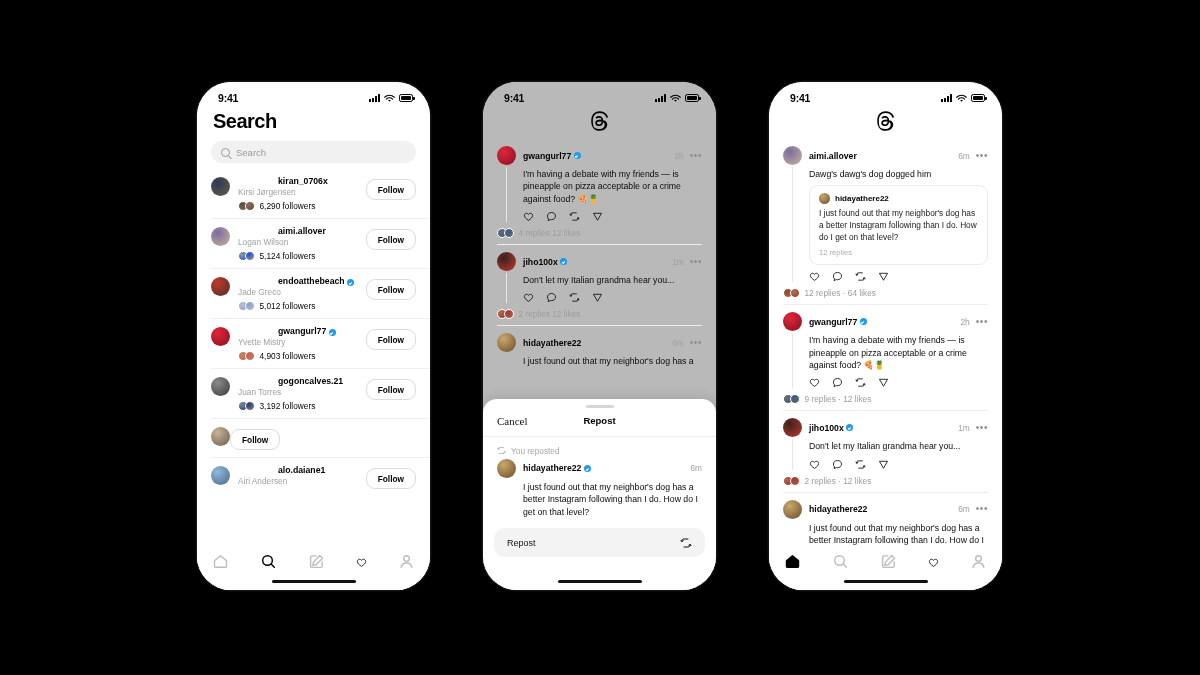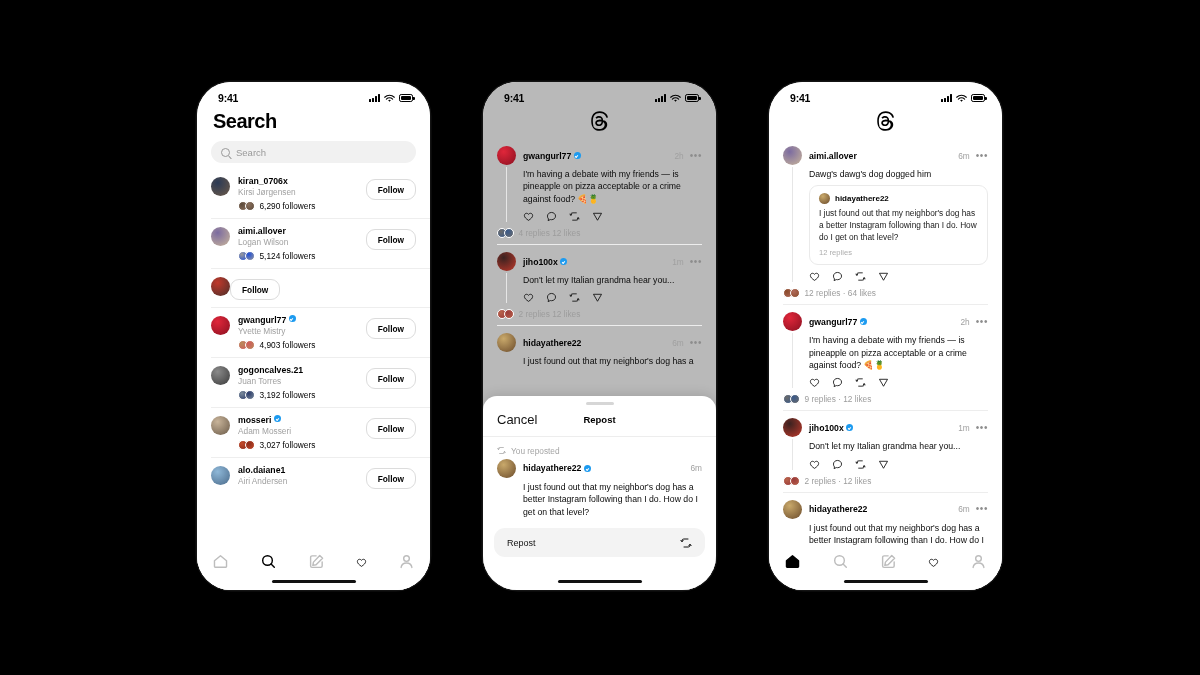--- a/index.html
+++ b/index.html
@@ -52,21 +52,21 @@
   }
   .searchbar .ph { font-size: 9.5px; color:#9a9a9a; }
   .mag { width:9px; height:9px; border:1.2px solid #9a9a9a; border-radius:50%; position:relative; flex:none; }
   .mag::after{content:"";position:absolute;right:-3px;bottom:-2.5px;width:4px;height:1.2px;background:#9a9a9a;transform:rotate(45deg);border-radius:1px;}
 
   .user-list { padding: 0 0 0 14px; }
   .user-row { display:flex; align-items:flex-start; padding: 7px 14px 7px 0; border-bottom:1px solid #eeeeee; position:relative; }
   .user-row:last-child { border-bottom:none; }
   .av { width:19px; height:19px; border-radius:50%; flex:none; margin-top:1px; }
   .u-body { flex:1; margin-left:8px; }
-  .u-name { font-size:8.7px; font-weight:700; color:#000; display:flex; align-items:flex-start; gap:2.5px; }
+  .u-name { font-size:8.7px; font-weight:700; color:#000; display:flex; align-items:flex-end; gap:2.5px;margin-left:40px; }
   .u-full { font-size:8.3px; color:#a0a0a0; margin-top:1px; }
   .u-foot { display:flex; align-items:center; gap:5px; margin-top:4px; }
   .mini-av { display:flex; }
   .mini-av span { width:10px; height:10px; border-radius:50%; border:1.2px solid #fff; display:block; }
   .mini-av span:nth-child(2){ margin-left:-3.5px; }
   .u-foll { font-size:8.3px; color:#000; }
   .follow-btn {
     flex:none; border:1px solid #dcdcdc; border-radius:9px; background:#fff;
     font-size:8.3px; font-weight:600; color:#000; padding:4.5px 11px; margin-top:3px;
     font-family:"Liberation Sans", sans-serif;
@@ -113,21 +113,21 @@
 
   
   .scrim { position:absolute; inset:0; background:rgba(0,0,0,0); }
   .sheet {
     position:absolute; left:0; right:0; bottom:0;
     background:#fff; border-radius:14px 14px 0 0; padding: 6px 0 0;
     box-shadow: 0 -2px 12px rgba(0,0,0,.12);
   }
   .grabber { width:28px; height:3.2px; border-radius:2px; background:#d6d6d6; margin:0 auto 7px; }
   .sheet-head { display:flex; align-items:center; padding: 0 14px 9px; border-bottom:1px solid #ededed; position:relative; }
-  .sh-cancel { font-size:13px; color:#121212; background:none; border:none; font-family:Liberation Sans, sans-serif; padding:0; }
+  .sh-cancel { font-size:11px; color:#121212; background:none; border:none; font-family:Liberation Serif, serif; padding:0; }
   .sh-title { position:absolute; left:0; right:0; text-align:center; font-size:9.5px; font-weight:700; color:#000; pointer-events:none; }
   .repost-flag { display:flex; align-items:center; gap:5px; padding: 9px 14px 3px; }
   .repost-flag span { font-size:8.3px; color:#a5a5a5; }
   .sheet-post { padding: 0 14px 10px; }
   .opt { margin: 0 11px 7px; background:#f3f3f3; border-radius:11px; height:29px;
     display:flex; align-items:center; justify-content:space-between; padding: 0 13px; }
   .opt-label { font-size:9px; color:#111; font-weight:500; }
   .opt-ico { width:12px; height:12px; color:#111; }
   .sheet-pad { height:26px; }
 </style>
@@ -194,20 +194,34 @@
                   <span style="background:radial-gradient(circle at 35% 30%, #9a9a9a 0%, #1f4fd8 100%)"></span>
                   <span style="background:radial-gradient(circle at 35% 30%, #1f4fd8 0%, #9a9a9a 100%)"></span>
                 </div>
                 <div class="u-foll">5,124 followers</div>
               </div>
             </div>
             <button class="follow-btn">Follow</button>
           </div>
           <div class="user-row">
             <div class="av" style="background:radial-gradient(circle at 35% 30%, #c0392b 0%, #4a2f2a 100%)"></div>
+            <div class="u-body">
+              <div class="u-name">
+                <span>endoatthebeach</span>
+                <span class="verified"></span>
+              </div>
+              <div class="u-full">Jade Greco</div>
+              <div class="u-foot">
+                <div class="mini-av">
+                  <span style="background:radial-gradient(circle at 35% 30%, #c9b8d6 0%, #7ea6c4 100%)"></span>
+                  <span style="background:radial-gradient(circle at 35% 30%, #7ea6c4 0%, #c9b8d6 100%)"></span>
+                </div>
+                <div class="u-foll">5,012 followers</div>
+              </div>
+            </div>
             <button class="follow-btn">Follow</button>
           </div>
           <div class="user-row">
             <div class="av" style="background:radial-gradient(circle at 35% 30%, #e0263a 0%, #8a1020 100%)"></div>
             <div class="u-body">
               <div class="u-name">
                 <span>gwangurl77</span>
                 <span class="verified"></span>
               </div>
               <div class="u-full">Yvette Mistry</div>
@@ -233,34 +247,20 @@
                   <span style="background:radial-gradient(circle at 35% 30%, #7a8a9a 0%, #2a3a6a 100%)"></span>
                   <span style="background:radial-gradient(circle at 35% 30%, #2a3a6a 0%, #7a8a9a 100%)"></span>
                 </div>
                 <div class="u-foll">3,192 followers</div>
               </div>
             </div>
             <button class="follow-btn">Follow</button>
           </div>
           <div class="user-row">
             <div class="av" style="background:radial-gradient(circle at 35% 30%, #c8b49a 0%, #6a5a48 100%)"></div>
-            <div class="u-body">
-              <div class="u-name">
-                <span>mosseri</span>
-                <span class="verified"></span>
-              </div>
-              <div class="u-full">Adam Mosseri</div>
-              <div class="u-foot">
-                <div class="mini-av">
-                  <span style="background:radial-gradient(circle at 35% 30%, #c44a2a 0%, #8a2a1a 100%)"></span>
-                  <span style="background:radial-gradient(circle at 35% 30%, #8a2a1a 0%, #c44a2a 100%)"></span>
-                </div>
-                <div class="u-foll">3,027 followers</div>
-              </div>
-            </div>
             <button class="follow-btn">Follow</button>
           </div>
           <div class="user-row">
             <div class="av" style="background:radial-gradient(circle at 35% 30%, #8fb8d8 0%, #4a6a8a 100%)"></div>
             <div class="u-body">
               <div class="u-name">
                 <span>alo.daiane1</span>
               </div>
               <div class="u-full">Airi Andersen</div>
             </div>

